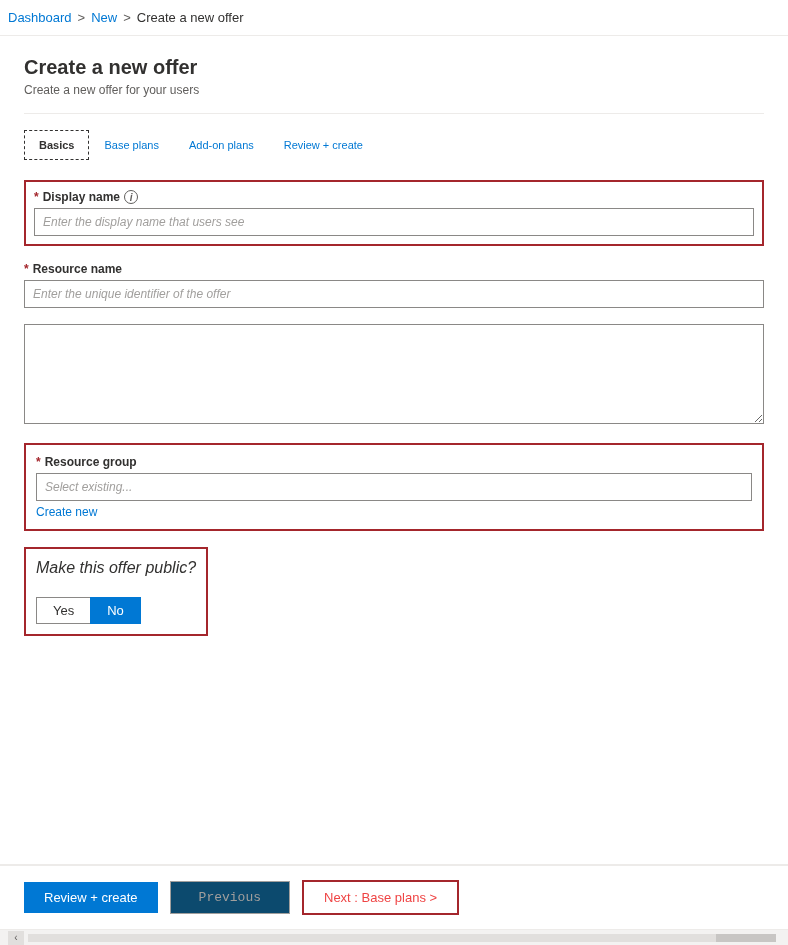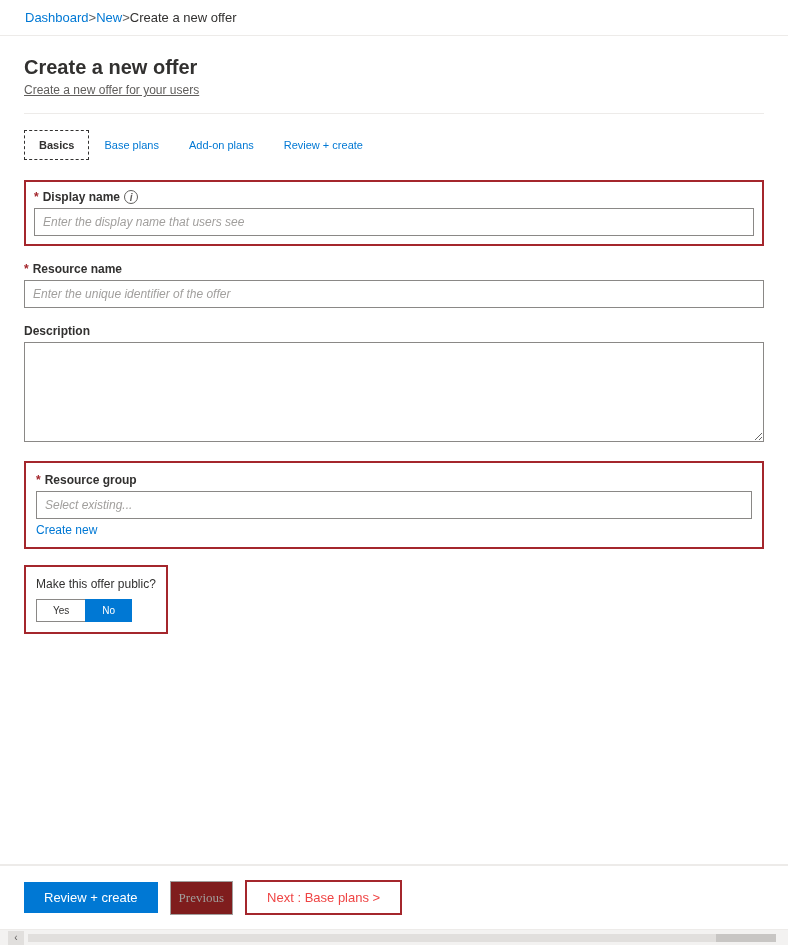--- a/index.html
+++ b/index.html
@@ -12,23 +12,24 @@
       height: 945px;
       overflow: hidden;
       display: flex;
       flex-direction: column;
     }
 
     
     .top-nav {
       background: #fff;
       border-bottom: 1px solid #edebe9;
-      padding: 8px 25px;
-      display: flex;
-      align-items: center;
+      padding: 8px 8px;
+      display: flex;
+      align-items: center;
+      gap: 6px;
       font-size: 13px;
       min-height: 36px;
     }
     .breadcrumb-item {
       color: #0078d4;
       cursor: pointer;
     }
     .breadcrumb-separator {
       color: #605e5c;
     }
@@ -48,21 +49,20 @@
     .page-title {
       font-size: 20px;
       font-weight: 600;
       color: #323130;
       margin-bottom: 4px;
     }
     .page-subtitle {
       font-size: 12px;
       color: #605e5c;
       margin-bottom: 16px;
-      text-decoration: underline;
     }
 
     
     .divider {
       border: none;
       border-top: 1px solid #edebe9;
       margin: 0 0 16px 0;
     }
 
     
@@ -174,31 +174,32 @@
       margin-top: 4px;
     }
 
     
     .public-offer-section {
       border: 2px solid #a4262c;
       padding: 10px;
       display: inline-block;
     }
     .public-label {
-      font-size: 12px;
-      color: #323130;
-      margin-bottom: 8px;
+      font-size: 16px;
+      color: #323130;
+      margin-bottom: 20px;
+      font-style: italic;
     }
     .toggle-buttons {
       display: flex;
       gap: 0;
     }
     .toggle-btn {
       padding: 5px 16px;
-      font-size: 10px;
+      font-size: 13px;
       cursor: pointer;
       border: 1px solid #8a8886;
       background: #fff;
       color: #323130;
     }
     .toggle-btn.selected {
       background: #0078d4;
       color: #fff;
       border-color: #0078d4;
     }
@@ -219,27 +220,27 @@
     .btn-primary {
       background: #0078d4;
       color: #fff;
       border: none;
       padding: 8px 20px;
       font-size: 13px;
       cursor: pointer;
       font-family: inherit;
     }
     .btn-secondary {
-      background: #7f1d1d;
+      background: #0c4a6e;
       color: #a19f9d;
       border: 1px solid #a19f9d;
-      padding: 8px 8px;
+      padding: 8px 28px;
       font-size: 13px;
       cursor: default;
-      font-family: Liberation Serif, serif;
+      font-family: Liberation Mono, monospace;
     }
     .btn-next {
       background: #fff;
       color: #ef4444;
       border: 2px solid #a4262c;
       padding: 8px 20px;
       font-size: 13px;
       cursor: pointer;
       font-family: inherit;
     }
@@ -320,23 +321,20 @@
   <div class="field-group">
     <div class="field-label">
       <span class="required-star">*</span>
       <span>Resource name</span>
     </div>
     <input type="text" class="field-input" placeholder="Enter the unique identifier of the offer" style="">
   </div>
 
   
   <div class="field-group">
-    <div class="field-label">
-      <span>Description</span>
-    </div>
     <textarea class="field-textarea" style=""></textarea>
   </div>
 
   
   <div class="resource-group-section">
     <div class="field-label">
       <span class="required-star">*</span>
       <span>Resource group</span>
     </div>
     <input type="text" class="field-input" placeholder="Select existing..." style="">

